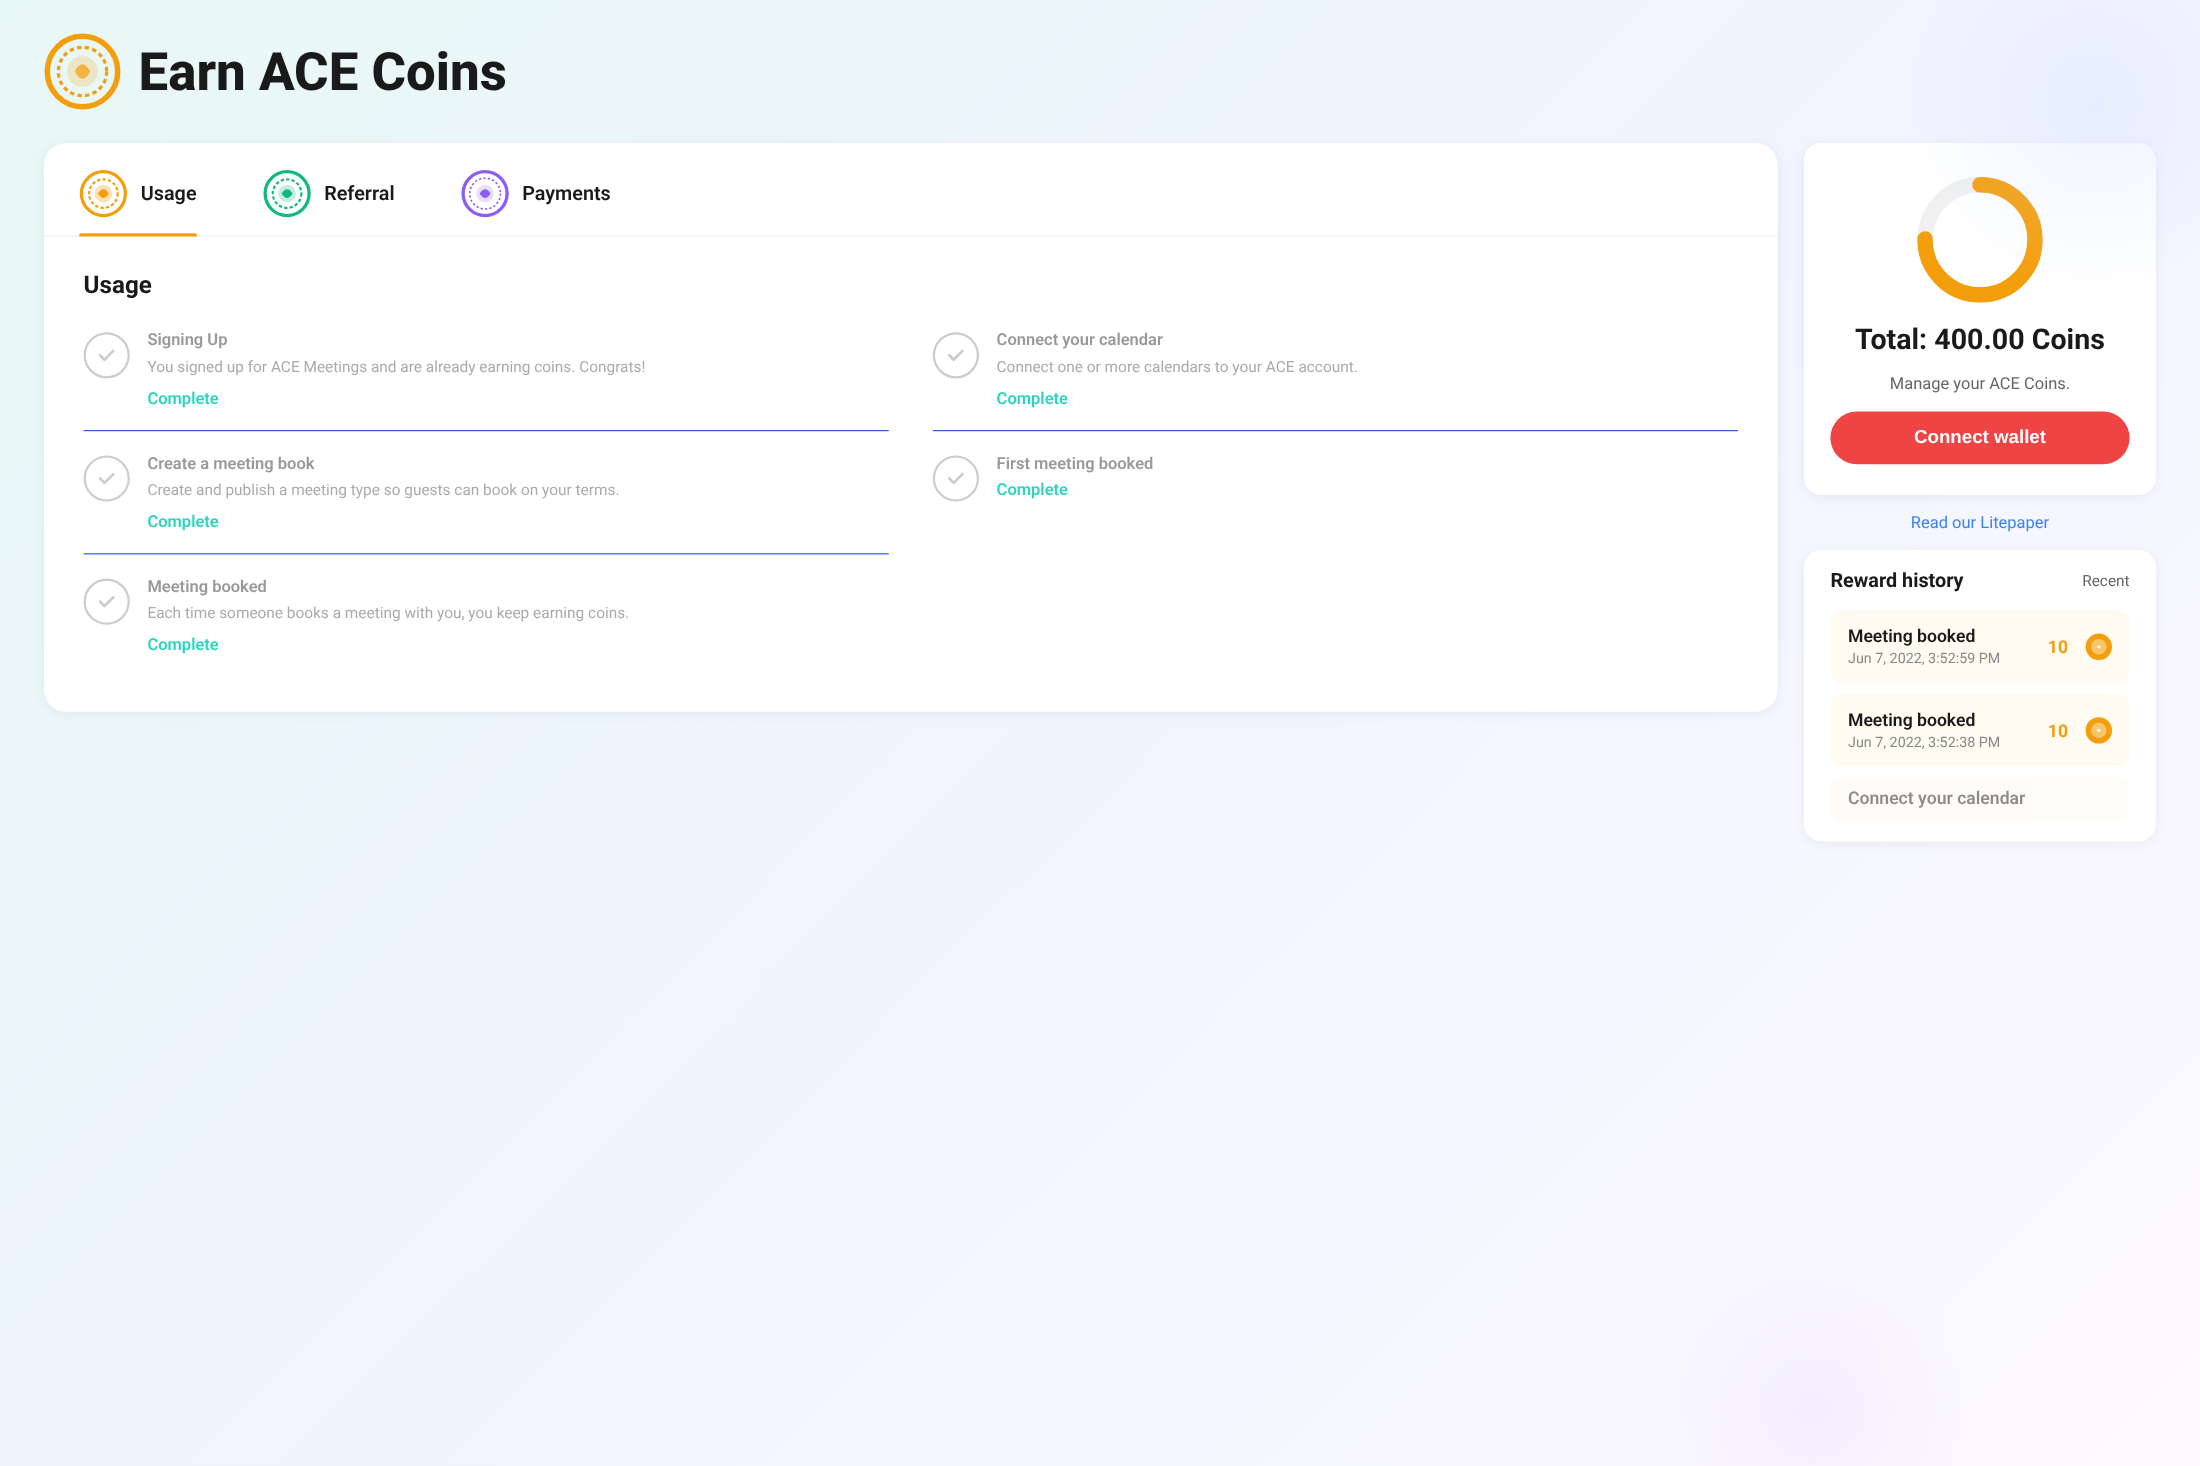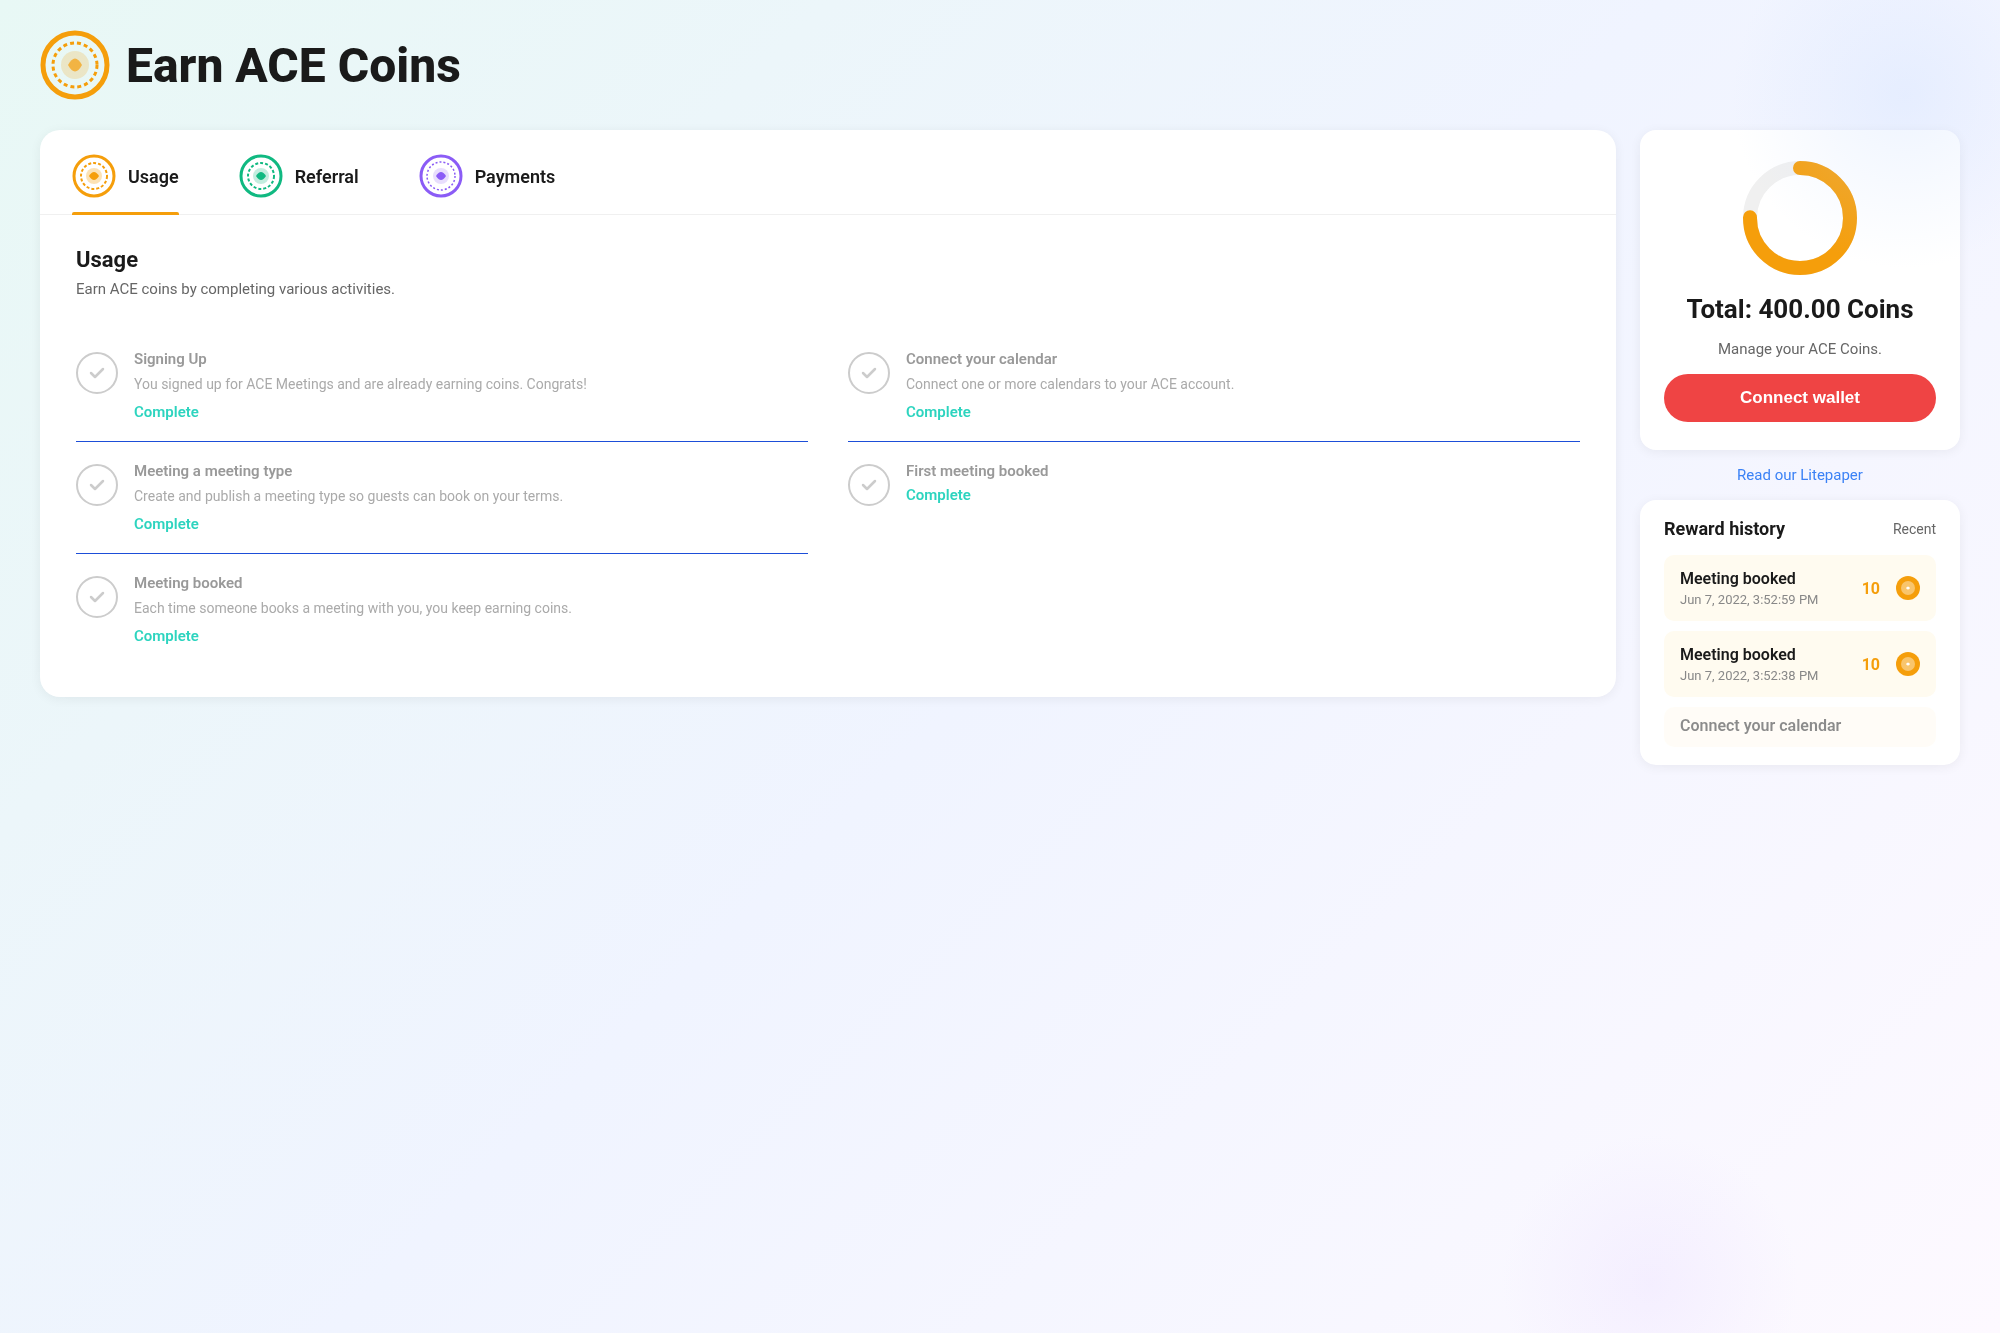--- a/index.html
+++ b/index.html
@@ -318,21 +318,20 @@
           <circle cx="22" cy="22" r="8" fill="#8b5cf6" opacity="0.2"></circle>
           <path d="M17 22 Q22 14 27 22 Q22 30 17 22Z" fill="#8b5cf6"></path>
         </svg>
         <span class="tab-label">Payments</span>
       </div>
 
     </div>
 
     <div class="tab-content">
       <h2 class="section-title">Usage</h2>
-      <p class="section-subtitle">Earn ACE coins by completing various activities.</p>
 
       <div class="activities-grid">
 
         <div>
 
           <div class="activity-item">
             <div class="check-circle">
               <svg viewBox="0 0 18 18">
                 <polyline points="3,9 7,13 15,5" fill="none" stroke="#ccc" stroke-width="2.5" stroke-linecap="round" stroke-linejoin="round"></polyline>
               </svg>
@@ -344,21 +343,21 @@
             </div>
           </div>
 
           <div class="activity-item">
             <div class="check-circle">
               <svg viewBox="0 0 18 18">
                 <polyline points="3,9 7,13 15,5" fill="none" stroke="#ccc" stroke-width="2.5" stroke-linecap="round" stroke-linejoin="round"></polyline>
               </svg>
             </div>
             <div class="activity-info">
-              <div class="activity-title">Meeting a meeting type</div>
+              <div class="activity-title">Create a meeting book</div>
               <div class="activity-desc">Create and publish a meeting type so guests can book on your terms.</div>
               <div class="activity-status">Complete</div>
             </div>
           </div>
 
           <div class="activity-item">
             <div class="check-circle">
               <svg viewBox="0 0 18 18">
                 <polyline points="3,9 7,13 15,5" fill="none" stroke="#ccc" stroke-width="2.5" stroke-linecap="round" stroke-linejoin="round"></polyline>
               </svg>

